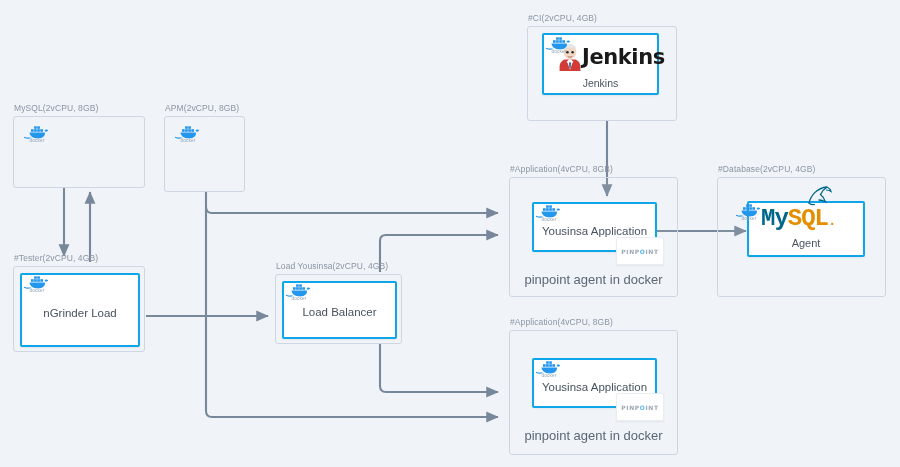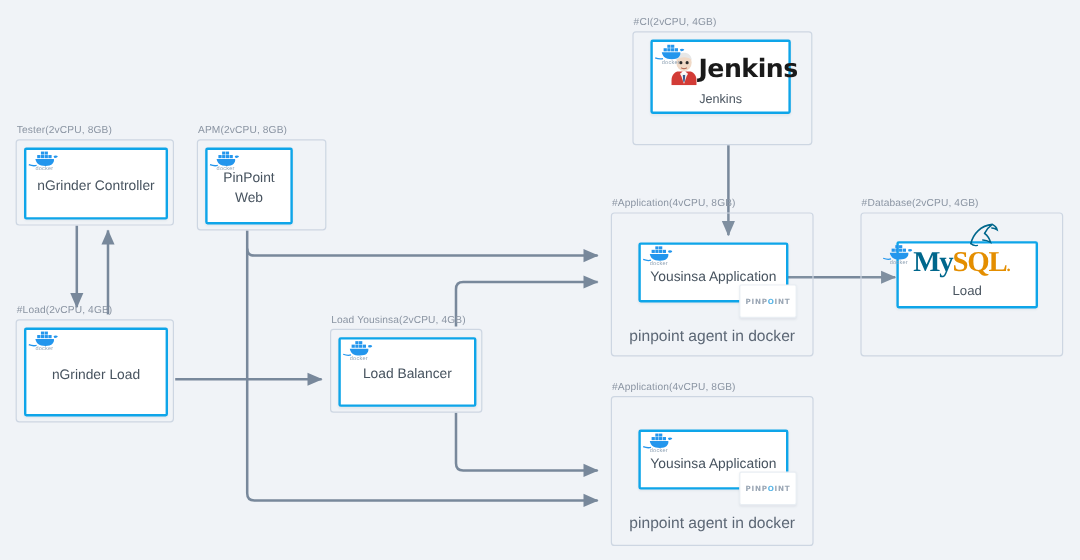--- a/index.html
+++ b/index.html
@@ -84,21 +84,21 @@
     letter-spacing:-0.4px;
   }
   .jenkins-sub{
     position:absolute;left:0;right:0;text-align:center;
     font-size:10.5px;color:#4a5560;
   }
 
   
   .mysql-wrap{position:absolute;z-index:4;}
   .mysql-word{
-    font-family:Liberation Serif, serif;
+    font-family:Liberation Mono, monospace;
     font-weight:bold;font-size:24px;letter-spacing:-1px;
     line-height:1;
   }
   .mysql-my{color:#00678c;}
   .mysql-sql{color:#e48e00;}
   .mysql-dot{color:#e48e00;font-size:14px;}
   .mysql-sub{
     position:absolute;left:0;right:0;text-align:center;
     font-size:11px;color:#4a5560;
   }
@@ -147,68 +147,61 @@
 
       <path d="M380,344 L380,386 Q380,392 386,392 L498,392" marker-end="url(#ah)"></path>
 
       <path d="M607,121 L607,196" marker-end="url(#ah)"></path>
 
       <path d="M656,231 L746,231" marker-end="url(#ah)"></path>
     </g>
   </svg>
 
   <div class="group" style="left:13px;top:116px;width:132px;height:72px;">
-    <span class="group-label">Tester(2vCPU, 8GB)</span>
-    <div class="node" style="left:6px;top:6px;width:120px;height:60px;">
-      <span class="node-title" style="top:24px;">nGrinder Controller</span>
-    </div>
+    <span class="group-label">MySQL(2vCPU, 8GB)</span>
     <div class="docker" style="left:8px;top:7px;">
       <svg width="30" height="16" viewBox="0 0 30 16" aria-hidden="true">
         <g fill="#2396ed">
           <rect x="9" y="5.2" width="2.7" height="2.6"></rect>
             <rect x="12.1" y="5.2" width="2.7" height="2.6"></rect>
           <rect x="15.2" y="5.2" width="2.7" height="2.6"></rect>
             <rect x="12.1" y="2.3" width="2.7" height="2.5"></rect>
           <rect x="15.2" y="2.3" width="2.7" height="2.5"></rect>
             <rect x="18.3" y="5.2" width="2.7" height="2.6"></rect>
           <path d="M7.5 8.6h15.4c.5 2.2-.9 4.6-3.6 5.3-2.6.7-7.6.6-9.8-1.4-1-1-1.8-2.3-2-3.9z"></path>
           <path d="M22.6 6.1c1.3-.9 2.9-.6 3.6.2-.5 1.2-2 1.6-3 1.2"></path>
         </g>
         <path d="M2 13.2c2.5 1 5.2 1 6.5.6" stroke="#2396ed" stroke-width="1.1" fill="none"></path>
       </svg>
       <span class="dlabel">docker</span>
     </div>
   </div>
 
-  <div class="group" style="left:164px;top:116px;width:108px;height:76px;">
+  <div class="group" style="left:164px;top:116px;width:81px;height:76px;">
     <span class="group-label">APM(2vCPU, 8GB)</span>
-    <div class="node" style="left:6px;top:6px;width:73px;height:64px;">
-      <span class="node-title" style="top:18px;">PinPoint</span>
-      <span class="node-title" style="top:34px;">Web</span>
-    </div>
     <div class="docker" style="left:8px;top:7px;">
       <svg width="30" height="16" viewBox="0 0 30 16" aria-hidden="true">
         <g fill="#2396ed">
           <rect x="9" y="5.2" width="2.7" height="2.6"></rect>
             <rect x="12.1" y="5.2" width="2.7" height="2.6"></rect>
           <rect x="15.2" y="5.2" width="2.7" height="2.6"></rect>
             <rect x="12.1" y="2.3" width="2.7" height="2.5"></rect>
           <rect x="15.2" y="2.3" width="2.7" height="2.5"></rect>
             <rect x="18.3" y="5.2" width="2.7" height="2.6"></rect>
           <path d="M7.5 8.6h15.4c.5 2.2-.9 4.6-3.6 5.3-2.6.7-7.6.6-9.8-1.4-1-1-1.8-2.3-2-3.9z"></path>
           <path d="M22.6 6.1c1.3-.9 2.9-.6 3.6.2-.5 1.2-2 1.6-3 1.2"></path>
         </g>
         <path d="M2 13.2c2.5 1 5.2 1 6.5.6" stroke="#2396ed" stroke-width="1.1" fill="none"></path>
       </svg>
       <span class="dlabel">docker</span>
     </div>
   </div>
 
   <div class="group" style="left:13px;top:266px;width:132px;height:86px;">
-    <span class="group-label">#Load(2vCPU, 4GB)</span>
+    <span class="group-label">#Tester(2vCPU, 4GB)</span>
     <div class="node" style="left:6px;top:6px;width:120px;height:74px;">
       <span class="node-title" style="top:32px;">nGrinder Load</span>
     </div>
     <div class="docker" style="left:8px;top:7px;">
       <svg width="30" height="16" viewBox="0 0 30 16" aria-hidden="true">
         <g fill="#2396ed">
           <rect x="9" y="5.2" width="2.7" height="2.6"></rect>
             <rect x="12.1" y="5.2" width="2.7" height="2.6"></rect>
           <rect x="15.2" y="5.2" width="2.7" height="2.6"></rect>
             <rect x="12.1" y="2.3" width="2.7" height="2.5"></rect>
@@ -342,21 +335,21 @@
     <div class="node" style="left:29px;top:23px;width:118px;height:56px;">
       <div class="mysql-wrap" style="left:12px;top:4px;">
         <svg width="30" height="22" viewBox="0 0 30 22" style="position:absolute;left:44px;top:-22px;" aria-hidden="true">
           <path d="M4 18C6 10 12 3 22 2c-3 2-5 4.5-6.5 7.5" stroke="#00678c" stroke-width="1.3" fill="none" stroke-linecap="round"></path>
           <path d="M15.5 9.5c2 1.5 4 4 5 7.5-2.5-1.5-4.5-2-6.5-2" stroke="#00678c" stroke-width="1.3" fill="none" stroke-linecap="round"></path>
           <path d="M4 18c1.5 1.5 3.5 2 5.5 1.5" stroke="#00678c" stroke-width="1.2" fill="none" stroke-linecap="round"></path>
           <path d="M22 2c2 1 3.5 2.5 4 4.5-1.5-1-3-1.5-4.5-1.5" stroke="#00678c" stroke-width="1.2" fill="none" stroke-linecap="round"></path>
         </svg>
         <span class="mysql-word"><span class="mysql-my">My</span><span class="mysql-sql">SQL</span><span class="mysql-dot">.</span></span>
       </div>
-      <span class="mysql-sub" style="top:34px;">Load</span>
+      <span class="mysql-sub" style="top:34px;">Agent</span>
     </div>
     <div class="docker" style="left:16px;top:24px;">
       <svg width="30" height="16" viewBox="0 0 30 16" aria-hidden="true">
         <g fill="#2396ed">
           <rect x="9" y="5.2" width="2.7" height="2.6"></rect>
             <rect x="12.1" y="5.2" width="2.7" height="2.6"></rect>
           <rect x="15.2" y="5.2" width="2.7" height="2.6"></rect>
             <rect x="12.1" y="2.3" width="2.7" height="2.5"></rect>
           <rect x="15.2" y="2.3" width="2.7" height="2.5"></rect>
             <rect x="18.3" y="5.2" width="2.7" height="2.6"></rect>

